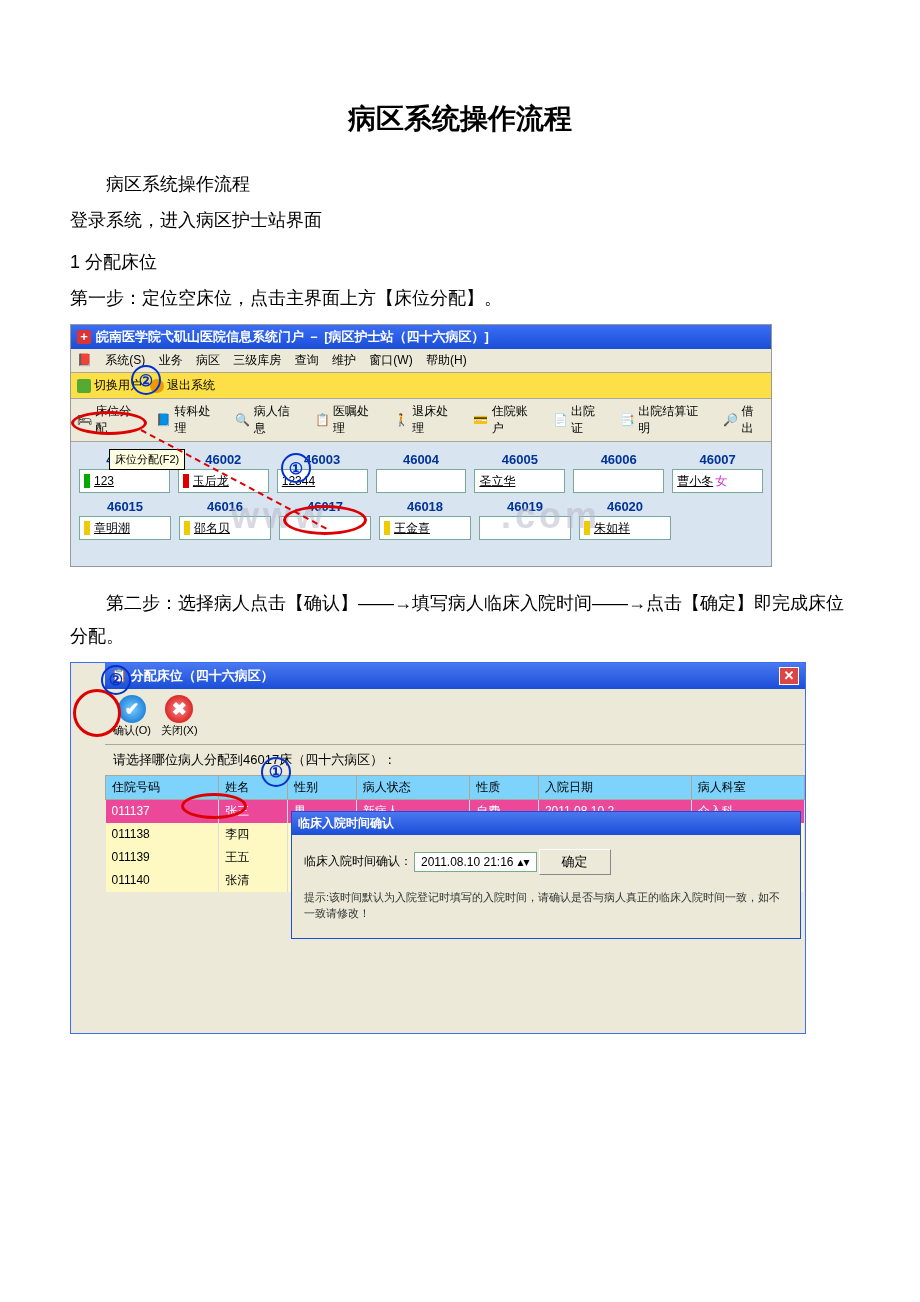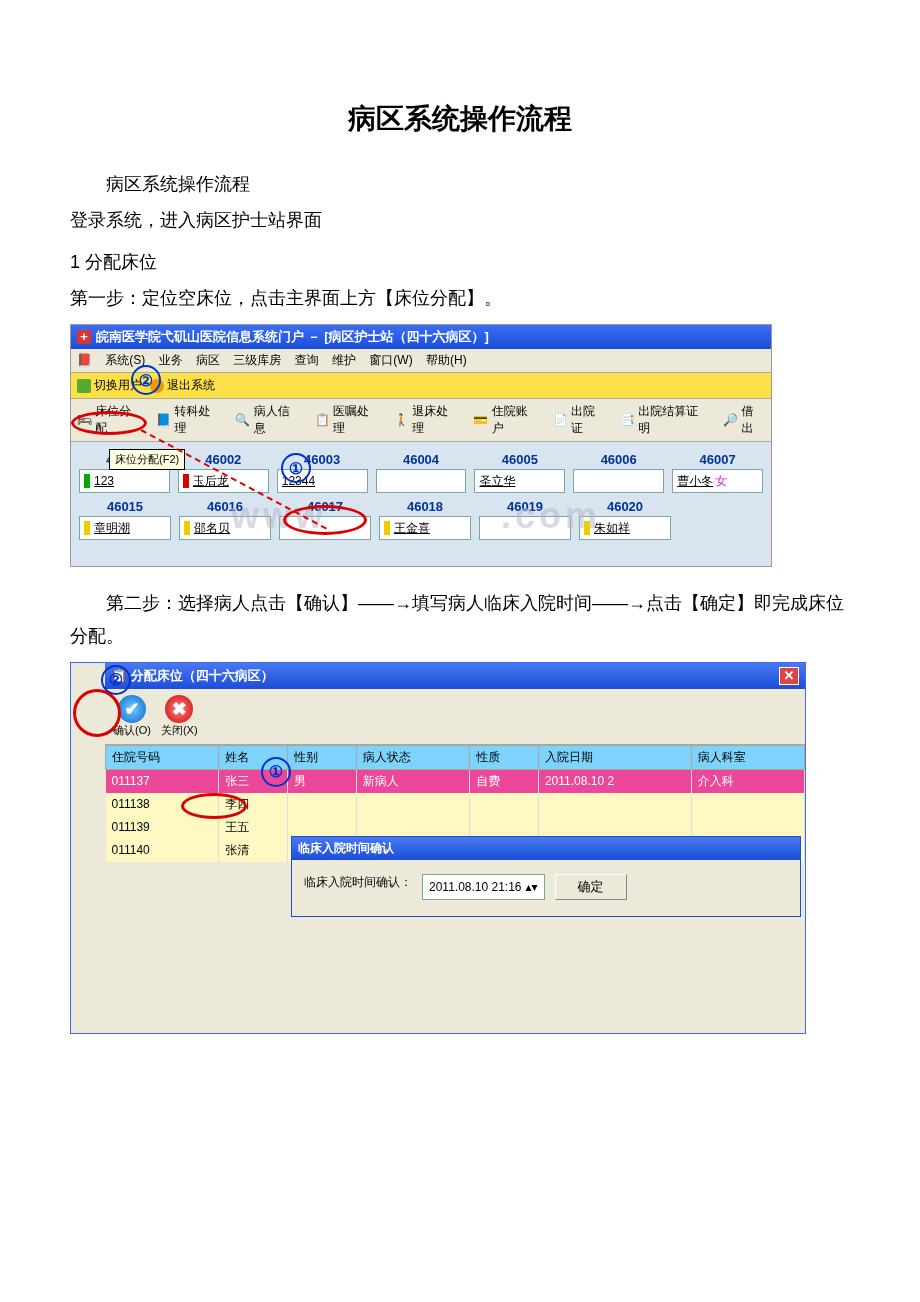--- a/index.html
+++ b/index.html
@@ -41,24 +41,24 @@
   .dlg-tool { background: #ece9d8; padding: 6px 8px; display: flex; gap: 10px; border-bottom: 1px solid #aca899; }
   .round-btn { display: flex; flex-direction: column; align-items: center; font-size: 11px; }
   .round-btn .circ { width: 28px; height: 28px; border-radius: 50%; display: flex; align-items: center; justify-content: center; color: #fff; font-size: 18px; font-weight: bold; }
   .circ-ok { background: radial-gradient(#7cf, #06c); }
   .circ-no { background: radial-gradient(#f88, #c00); }
   .prompt { padding: 6px 8px; font-size: 13px; background: #ece9d8; }
   .tbl { width: 100%; border-collapse: collapse; font-size: 12px; }
   .tbl th { background: #7dd3fc; border: 1px solid #aca899; padding: 3px 6px; font-weight: normal; text-align: left; }
   .tbl td { border-right: 1px solid #ddd; padding: 3px 6px; background: #fef9c3; }
   .tbl tr.sel td { background: #ec4899; color: #fff; }
-  .inner-dlg { position: absolute; left: 220px; top: 148px; right: 4px; background: #ece9d8; border: 1px solid #1a4ed8; z-index: 20; margin-top: 25px; }
+  .inner-dlg { position: absolute; left: 220px; top: 148px; right: 4px; background: #ece9d8; border: 1px solid #1a4ed8; z-index: 20; }
   .inner-title { background: linear-gradient(#4a78f0, #1a4ed8); color: #fff; padding: 3px 6px; font-size: 12px; font-weight: bold; }
   .inner-body { padding: 14px 12px 16px; font-size: 12px; }
-  .inner-row { display: flex; gap: 10px; }
+  .inner-row { display: flex; align-items: center; gap: 2px; }
   .dt-box { border: 1px solid #7a8; background: #fff; padding: 2px 6px; display: inline-flex; align-items: center; gap: 4px; }
   .btn3d { background: #ece9d8; border: 1px solid #888; border-top-color: #fff; border-left-color: #fff; padding: 3px 22px; font-size: 13px; }
   .hint { font-size: 11px; color: #333; margin-top: 14px; line-height: 1.5; }
   .female { color: #c3c; margin-left: 2px; }
 </style>
 </head>
 <body>
 
 <h1>病区系统操作流程</h1>
 <p class="para indent">病区系统操作流程</p>
@@ -208,20 +208,21 @@
   <div class="dlg-tool">
     <div class="round-btn">
       <div class="circ circ-ok">✔</div>
       <span>确认(O)</span>
     </div>
     <div class="round-btn">
       <div class="circ circ-no">✖</div>
       <span>关闭(X)</span>
     </div>
   </div>
+  <div class="prompt">请选择哪位病人分配到46017床（四十六病区）：</div>
   <table class="tbl">
     <thead>
         <tr id="hdr">
           <th>住院号码</th>
           <th>姓名</th>
           <th>性别</th>
           <th>病人状态</th>
           <th>性质</th>
           <th>入院日期</th>
           <th>病人科室</th>
@@ -271,20 +272,21 @@
     <div class="inner-title">临床入院时间确认</div>
     <div class="inner-body">
       <div class="inner-row">
         <span>临床入院时间确认：</span>
         <span class="dt-box">
             <span>2011.08.10 21:16</span>
             <span>▴▾</span>
           </span>
         <button class="btn3d">确定</button>
       </div>
+      <div class="hint">提示:该时间默认为入院登记时填写的入院时间，请确认是否与病人真正的临床入院时间一致，如不一致请修改！</div>
     </div>
   </div>
 
   <div class="circle-num" style="top:2px; left:30px;">②</div>
   <div class="circle-num" style="top:94px; left:190px;">①</div>
   <div class="circle-num" style="top:222px; left:440px;">③</div>
   <div class="circle-num" style="top:222px; left:590px;">④</div>
   <div class="red-oval" style="top:26px; left:2px; width:42px; height:42px;"></div>
   <div class="red-oval" style="top:130px; left:110px; width:60px; height:20px;"></div>
   <div class="red-oval" style="top:188px; left:408px; width:140px; height:22px;"></div>

